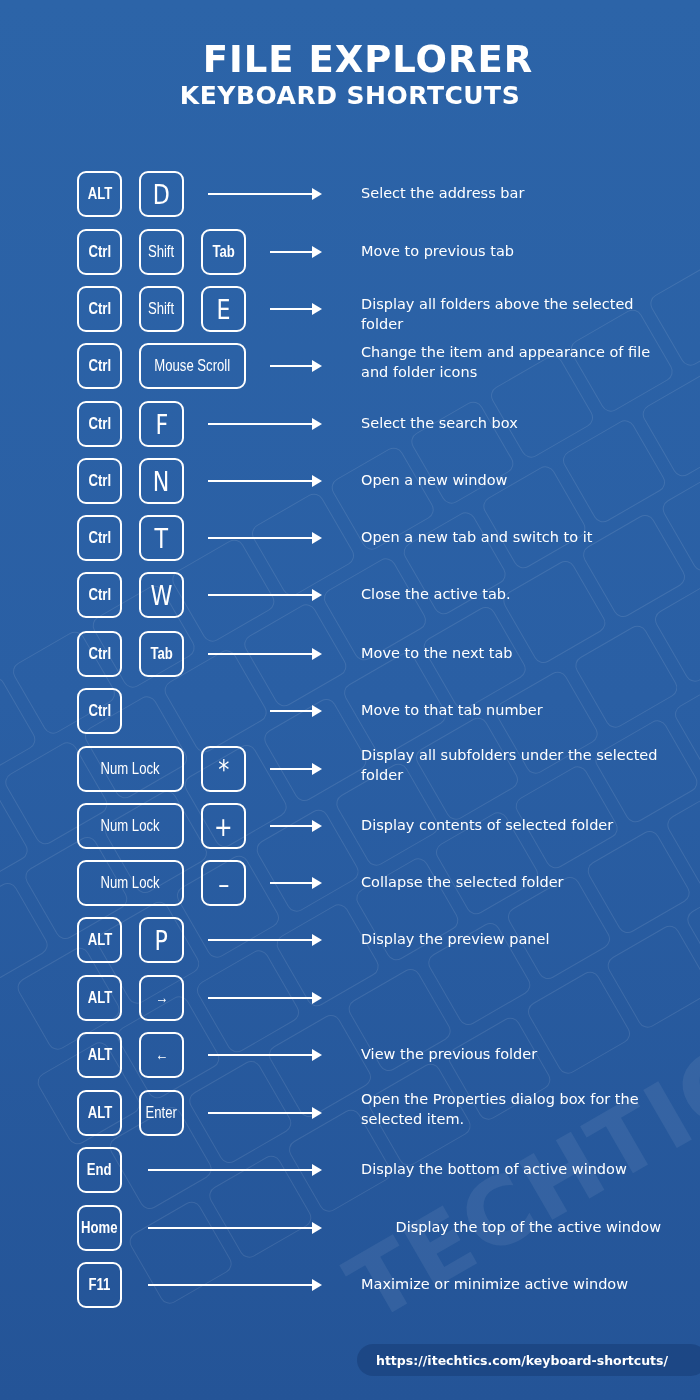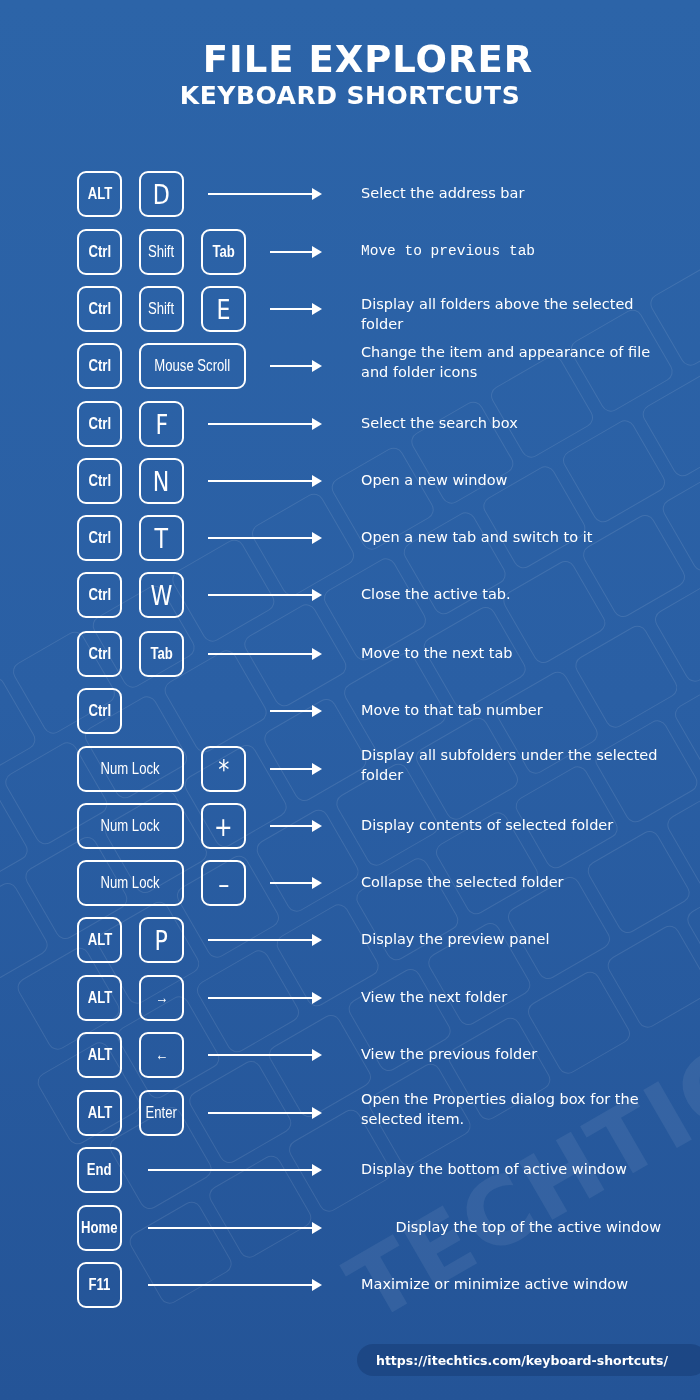--- a/index.html
+++ b/index.html
@@ -162,21 +162,21 @@
       <div class="key narrowtxt bold" style="left: 77px; width: 41px;">
         <span>Ctrl</span>
       </div>
       <div class="key narrowtxt" style="left: 139px; width: 41px;">
         <span>Shift</span>
       </div>
       <div class="key narrowtxt bold" style="left: 201px; width: 41px;">
         <span>Tab</span>
       </div>
       <div class="arrow" style="left: 270px; width: 50px;"></div>
-      <div class="desc" style="top: 12px; font-family: Liberation Mono, monospace;">Move to previous tab</div>
+      <div class="desc" style="top: 12px;">Move to previous tab</div>
     </div>
     <div class="row" style="top: 286px;">
       <div class="key narrowtxt bold" style="left: 77px; width: 41px;">
         <span>Ctrl</span>
       </div>
       <div class="key narrowtxt" style="left: 139px; width: 41px;">
         <span>Shift</span>
       </div>
       <div class="key narrowtxt big" style="left: 201px; width: 41px;">
         <span>E</span>
@@ -292,21 +292,20 @@
       <div class="desc" style="top: 12px;">Display the preview panel</div>
     </div>
     <div class="row" style="top: 975px;">
       <div class="key narrowtxt bold" style="left: 77px; width: 41px;">
         <span>ALT</span>
       </div>
       <div class="key narrowtxt" style="left: 139px; width: 41px;">
         <span>→</span>
       </div>
       <div class="arrow" style="left: 208px; width: 112px;"></div>
-      <div class="desc" style="top: 12px;">View the next folder</div>
     </div>
     <div class="row" style="top: 1032px;">
       <div class="key narrowtxt bold" style="left: 77px; width: 41px;">
         <span>ALT</span>
       </div>
       <div class="key narrowtxt" style="left: 139px; width: 41px;">
         <span>←</span>
       </div>
       <div class="arrow" style="left: 208px; width: 112px;"></div>
       <div class="desc" style="top: 12px;">View the previous folder</div>

